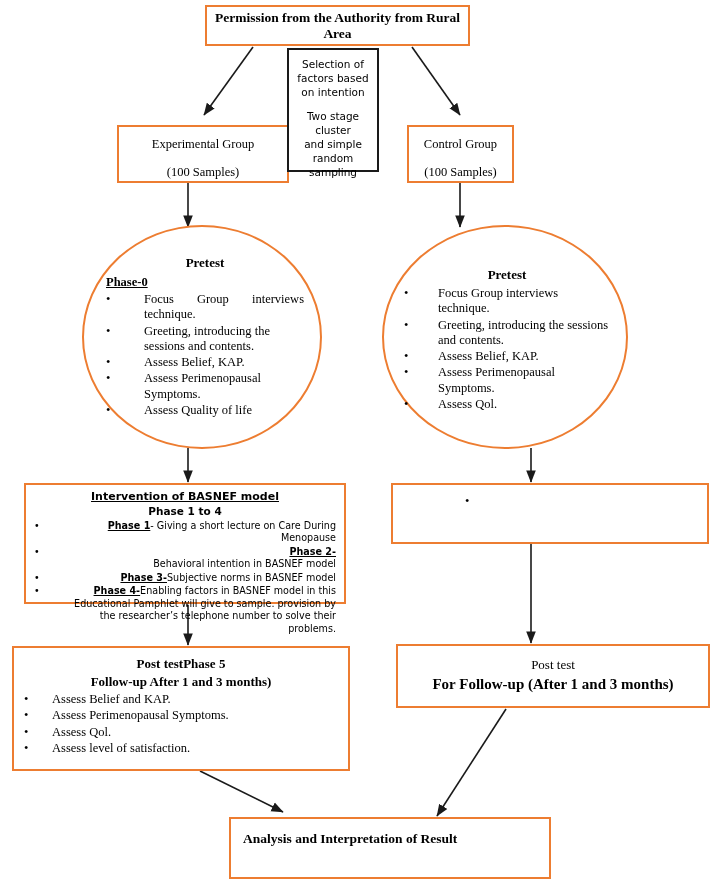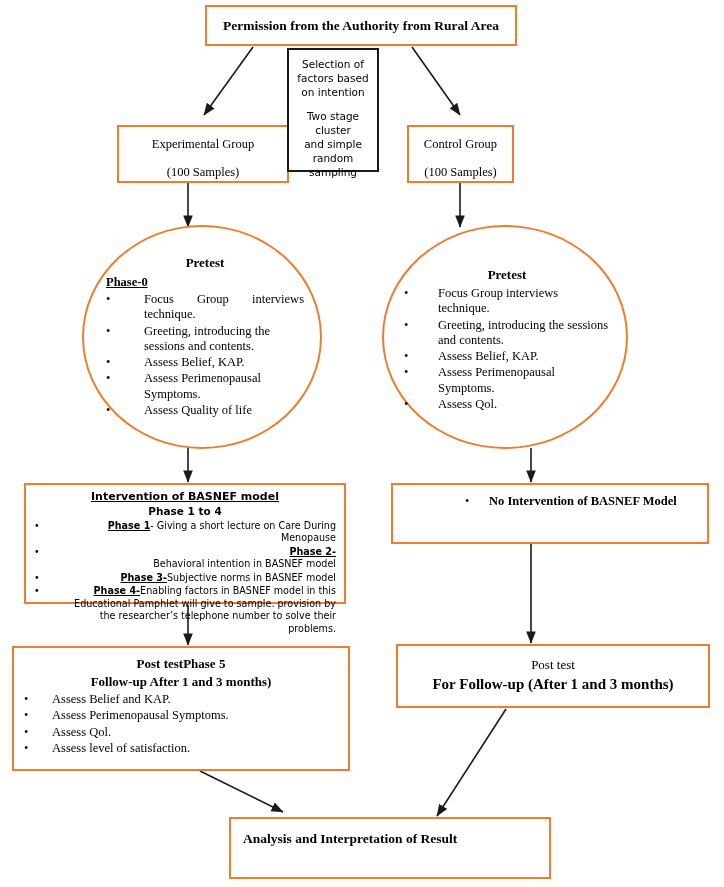--- a/index.html
+++ b/index.html
@@ -102,21 +102,21 @@
 
     <line x1="188" y1="605" x2="188" y2="645" stroke="#1a1a1a" stroke-width="1.6" marker-end="url(#ah)"></line>
 
     <line x1="531" y1="544" x2="531" y2="643" stroke="#1a1a1a" stroke-width="1.6" marker-end="url(#ah)"></line>
 
     <line x1="200" y1="771" x2="283" y2="812" stroke="#1a1a1a" stroke-width="1.6" marker-end="url(#ah)"></line>
 
     <line x1="506" y1="709" x2="437" y2="816" stroke="#1a1a1a" stroke-width="1.6" marker-end="url(#ah)"></line>
   </svg>
 
-  <div class="box" style="left:205px; top:5px; width:312px; height:41px; display:flex; align-items:center; justify-content:center;">
+  <div class="box" style="left:205px; top:5px; width:265px; height:41px; display:flex; align-items:center; justify-content:center;">
     <div class="title-lg">Permission from the Authority from Rural Area</div>
   </div>
 
   <div class="box blackbox" style="left:287px; top:48px; width:92px; height:124px; padding:7px 4px 0 4px;">
     <div class="ctr" style="font-size:10.5px; line-height:1.35;">
       <div>Selection of</div>
       <div>factors based</div>
       <div>on intention</div>
       <div style="height:9px;"></div>
       <div>Two stage cluster</div>
@@ -179,21 +179,20 @@
       <li style="padding-left:26px; font-size:9.6px; line-height:1.3;">
         <span class="bold ul">Phase 4-</span><span>Enabling factors in BASNEF model in this</span>
         <div>Educational Pamphlet will give to sample. provision by the researcher’s telephone number to solve their problems.</div>
       </li>
     </ul>
   </div>
 
   <div class="box" style="left:391px; top:483px; width:318px; height:61px; padding-top:9px;">
     <div style="position:relative; padding-left:96px; font-size:12.5px;">
       <span style="position:absolute; left:72px; top:0;">•</span>
-      <span class="bold">No Intervention of BASNEF Model</span>
     </div>
   </div>
 
   <div class="box" style="left:12px; top:646px; width:338px; height:125px; padding:8px 10px 0 10px;">
     <div class="bold ctr" style="font-size:13px;">Post testPhase 5</div>
     <div class="bold ctr" style="font-size:13px; margin-top:2px;">Follow-up After 1 and 3 months)</div>
     <ul class="bl" style="margin-top:2px;">
       <li style="padding-left:28px;">Assess Belief and KAP.</li>
       <li style="padding-left:28px;">Assess Perimenopausal Symptoms.</li>
       <li style="padding-left:28px;">Assess Qol.</li>

